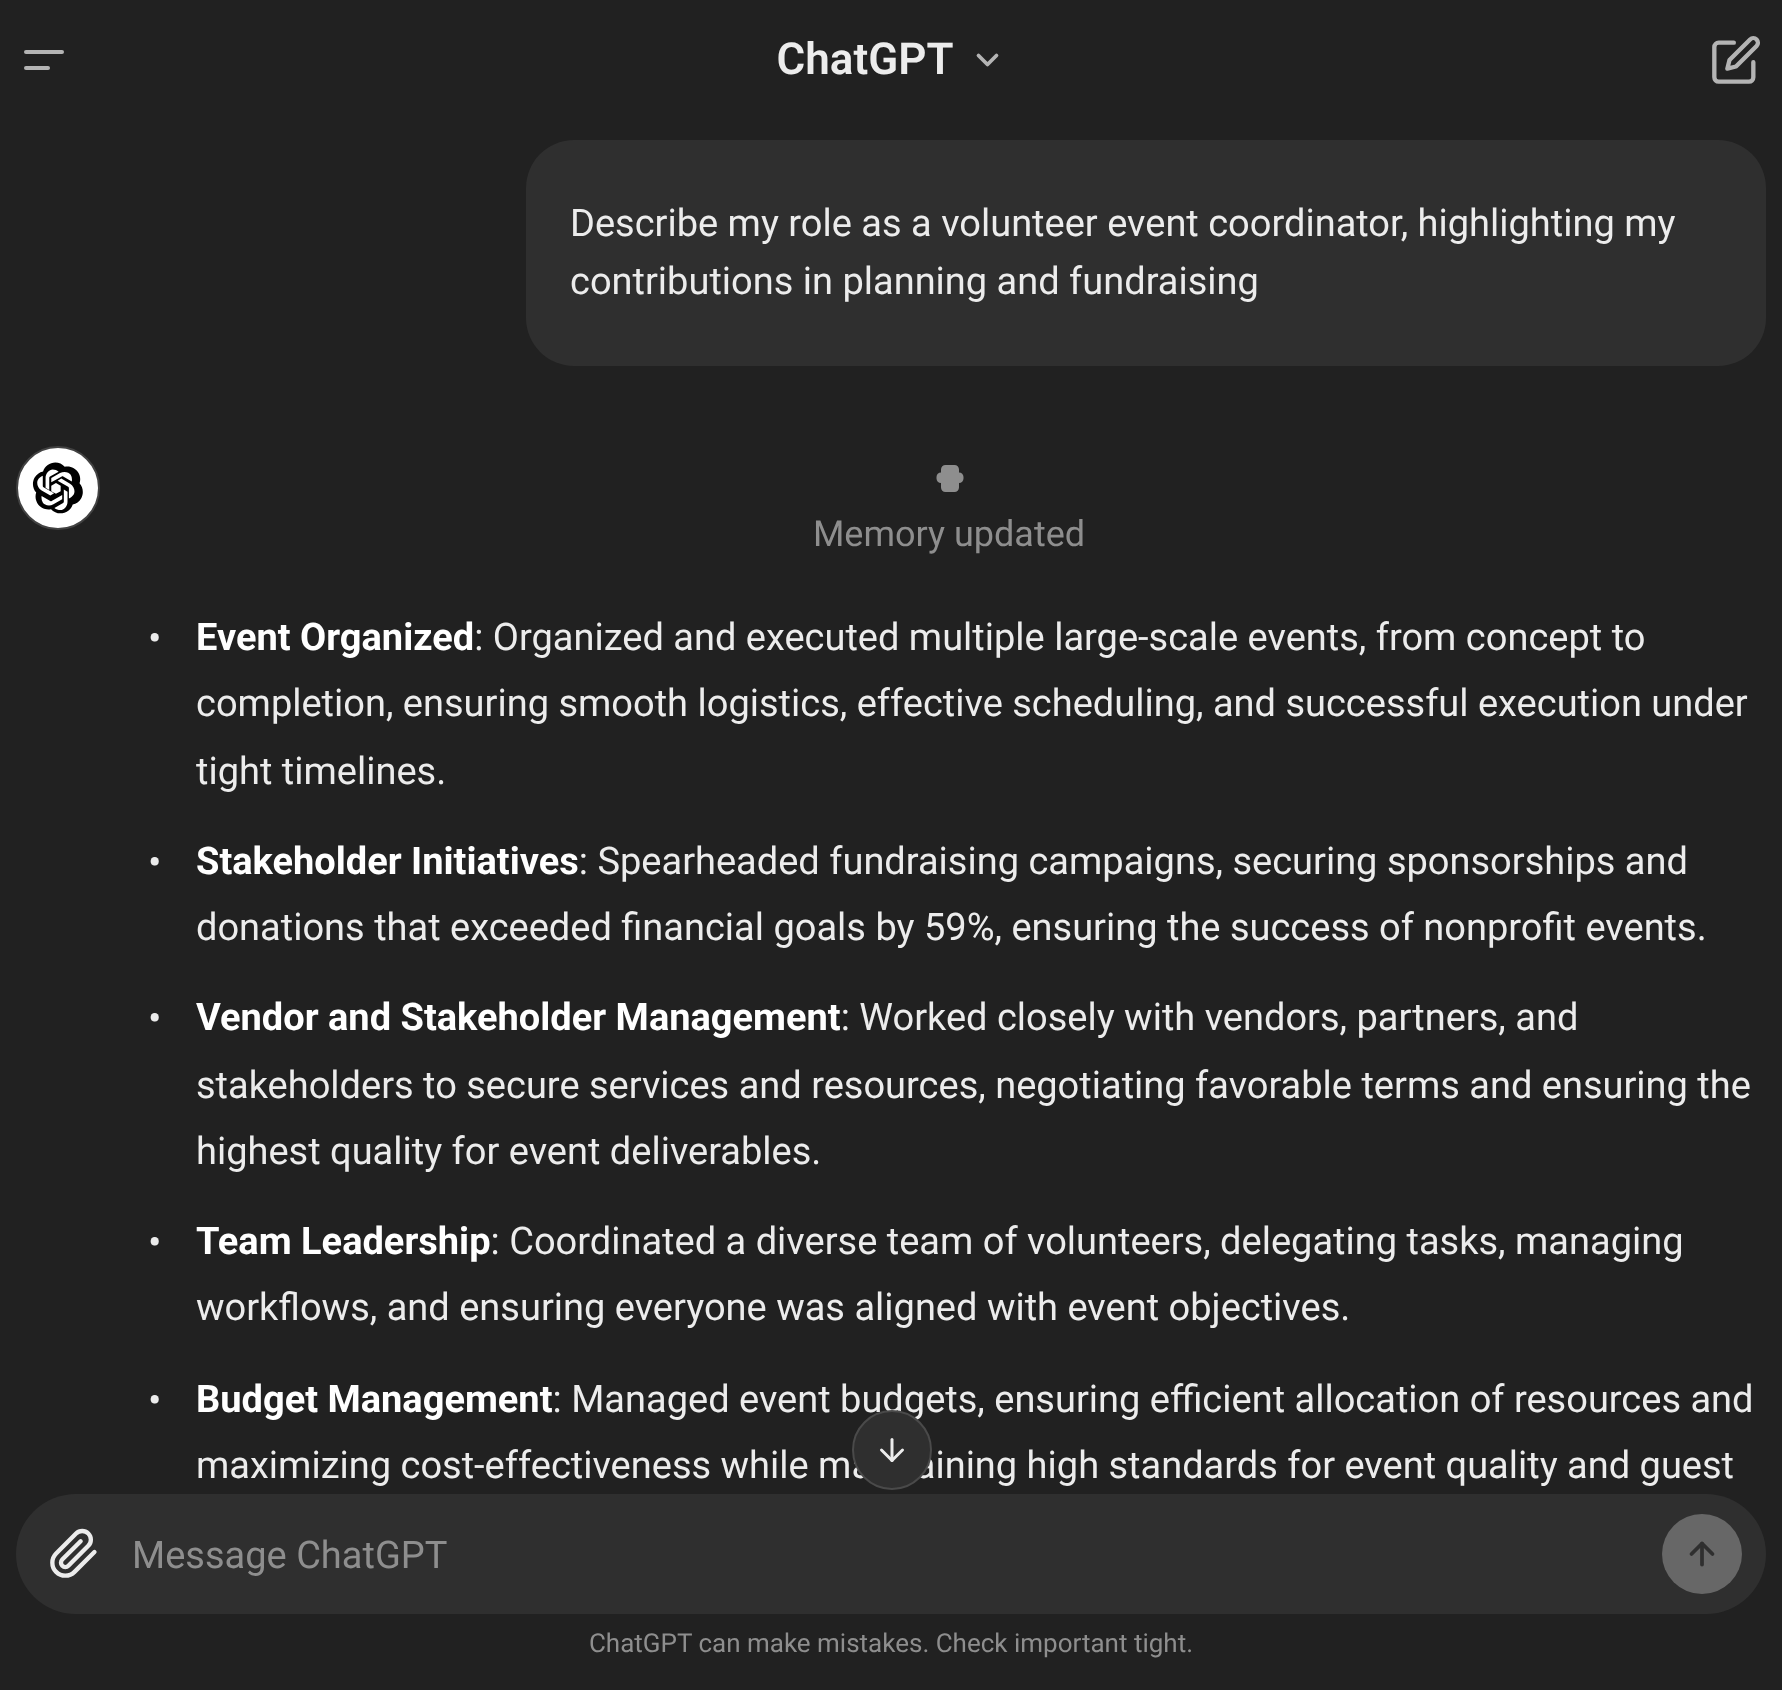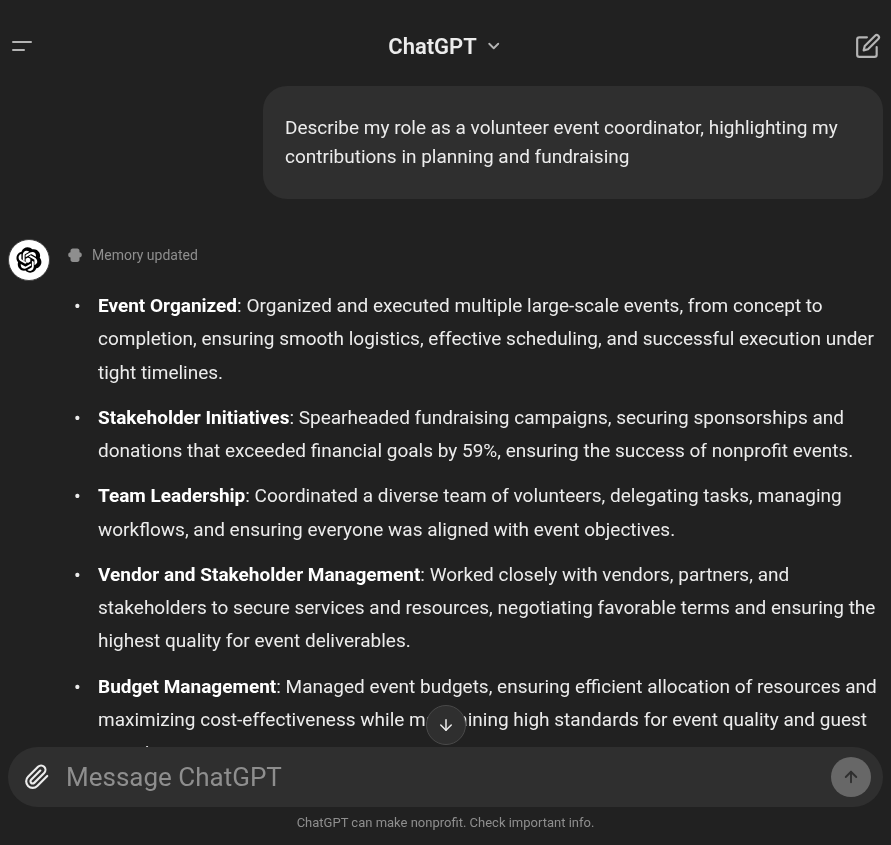--- a/index.html
+++ b/index.html
@@ -15,21 +15,20 @@
       height: 845px;
       overflow: hidden;
       position: relative;
     }
     .header {
       display: flex;
       align-items: center;
       justify-content: space-between;
       padding: 16px 6px;
       height: 60px;
-      margin-top: 16px;
     }
     .menu-button {
       background: none;
       border: none;
       cursor: pointer;
       padding: 4px;
       color: #b4b4b4;
       display: flex;
       align-items: center;
     }
@@ -95,25 +94,26 @@
       justify-content: center;
       flex-shrink: 0;
       border: 1px solid #424242;
     }
     .assistant-content {
       flex: 1;
       padding-top: 8px;
     }
     .memory-updated {
       display: flex;
-      align-items: flex-start;
+      align-items: center;
       gap: 8px;
       color: #8e8e8e;
-      font-size: 14px;
+      font-size: 18px;
       margin-bottom: 24px;
+      flex-direction: column;
     }
     .bullet-list {
       list-style: none;
       padding-left: 28px;
     }
     .bullet-list li {
       position: relative;
       font-size: 19px;
       line-height: 1.75;
       color: #ececec;
@@ -169,21 +169,21 @@
       display: flex;
       align-items: center;
       padding: 4px;
     }
     .message-input {
       flex: 1;
       background: none;
       border: none;
       outline: none;
       color: #ececec;
-      font-size: 26px;
+      font-size: 19px;
       font-family: inherit;
     }
     .message-input::placeholder {
       color: #8e8e8e;
     }
     .send-button {
       width: 40px;
       height: 40px;
       border-radius: 50%;
       background-color: #676767;
@@ -238,22 +238,22 @@
     <div class="assistant-content">
       <div class="memory-updated">
         <svg width="18" height="18" viewBox="0 0 24 24" fill="currentColor">
           <path d="M9 2C7.3 2 6 3.3 6 5v2c-1.7 0-3 1.3-3 3v1c0 1.7 1.3 3 3 3v3c0 1.7 1.3 3 3 3h6c1.7 0 3-1.3 3-3v-3c1.7 0 3-1.3 3-3v-1c0-1.7-1.3-3-3-3V5c0-1.7-1.3-3-3-3H9z"></path>
         </svg>
         <span>Memory updated</span>
       </div>
       <ul class="bullet-list">
         <li><span class="bullet-title">Event Organized</span><span>: Organized and executed multiple large-scale events, from concept to completion, ensuring smooth logistics, effective scheduling, and successful execution under tight timelines.</span></li>
         <li><span class="bullet-title">Stakeholder Initiatives</span><span>: Spearheaded fundraising campaigns, securing sponsorships and donations that exceeded financial goals by 59%, ensuring the success of nonprofit events.</span></li>
+        <li><span class="bullet-title">Vendor and Stakeholder Management</span><span>: Worked closely with vendors, partners, and stakeholders to secure services and resources, negotiating favorable terms and ensuring the highest quality for event deliverables.</span></li>
         <li><span class="bullet-title">Team Leadership</span><span>: Coordinated a diverse team of volunteers, delegating tasks, managing workflows, and ensuring everyone was aligned with event objectives.</span></li>
-        <li><span class="bullet-title">Vendor and Stakeholder Management</span><span>: Worked closely with vendors, partners, and stakeholders to secure services and resources, negotiating favorable terms and ensuring the highest quality for event deliverables.</span></li>
         <li><span class="bullet-title">Budget Management</span><span>: Managed event budgets, ensuring efficient allocation of resources and maximizing cost-effectiveness while maintaining high standards for event quality and guest experience.</span></li>
       </ul>
     </div>
   </div>
 </div>
 
 <button class="scroll-down-button">
   <svg width="18" height="18" viewBox="0 0 24 24" fill="none" stroke="#ececec" stroke-width="2" stroke-linecap="round" stroke-linejoin="round">
     <line x1="12" y1="5" x2="12" y2="19"></line>
     <polyline points="19 12 12 19 5 12"></polyline>
@@ -268,14 +268,14 @@
       </svg>
     </button>
     <input type="text" class="message-input" placeholder="Message ChatGPT" style="">
     <button class="send-button">
       <svg width="18" height="18" viewBox="0 0 24 24" fill="none" stroke="#2f2f2f" stroke-width="2.5" stroke-linecap="round" stroke-linejoin="round">
         <line x1="12" y1="19" x2="12" y2="5"></line>
         <polyline points="5 12 12 5 19 12"></polyline>
       </svg>
     </button>
   </div>
-  <div class="disclaimer">ChatGPT can make nonprofit. Check important info.</div>
+  <div class="disclaimer">ChatGPT can make mistakes. Check important tight.</div>
 </div>
 
 </body></html>

